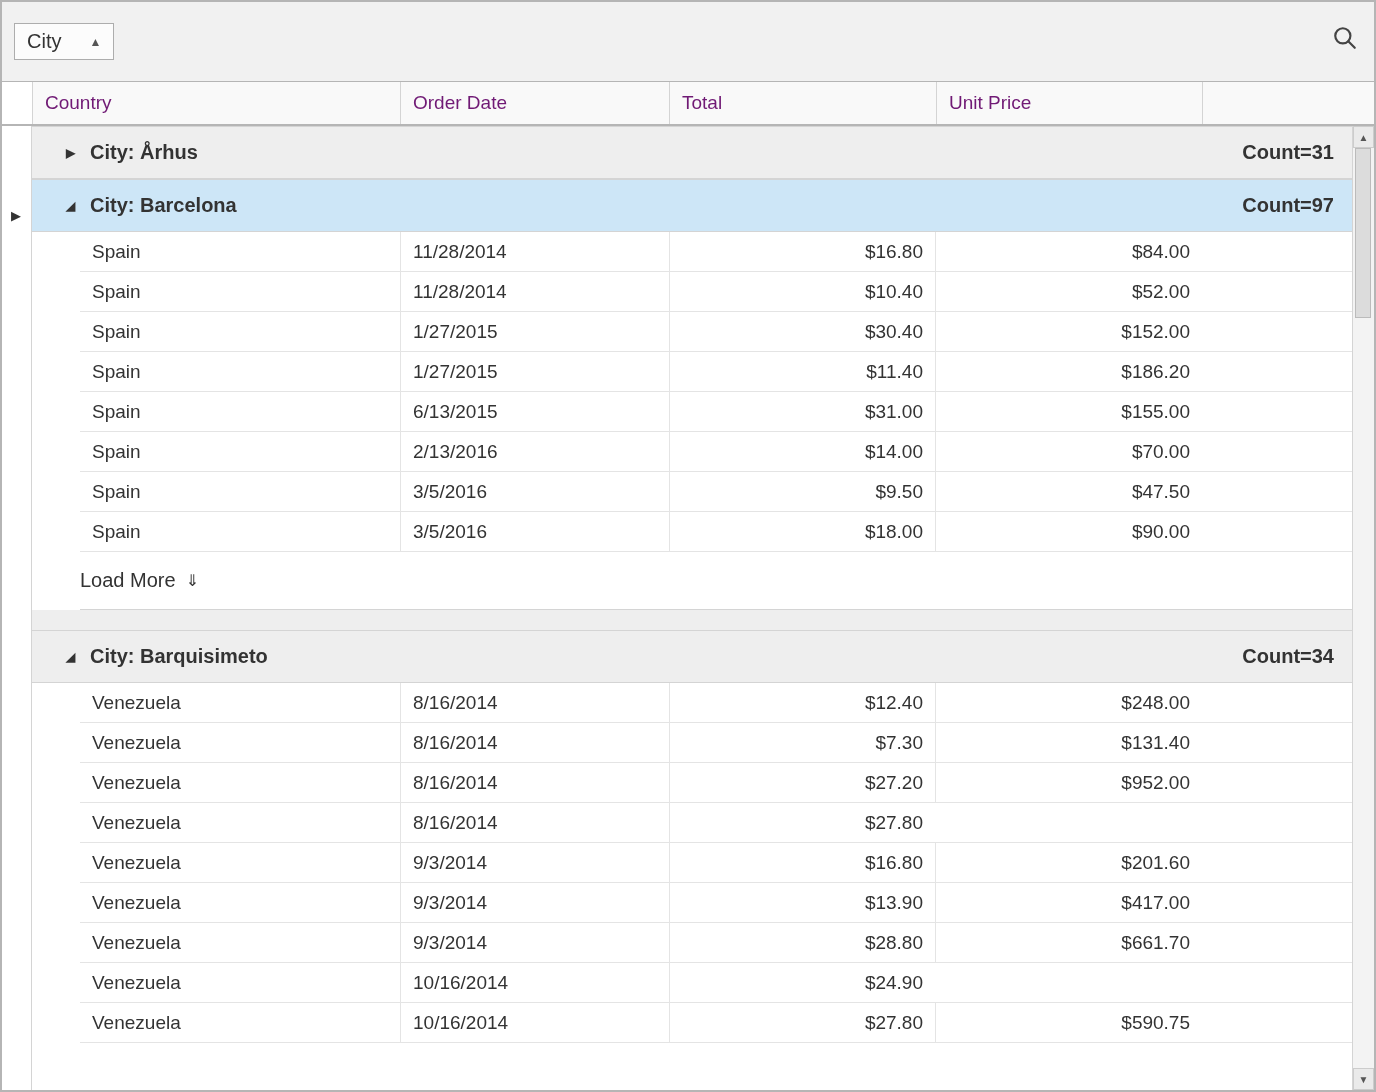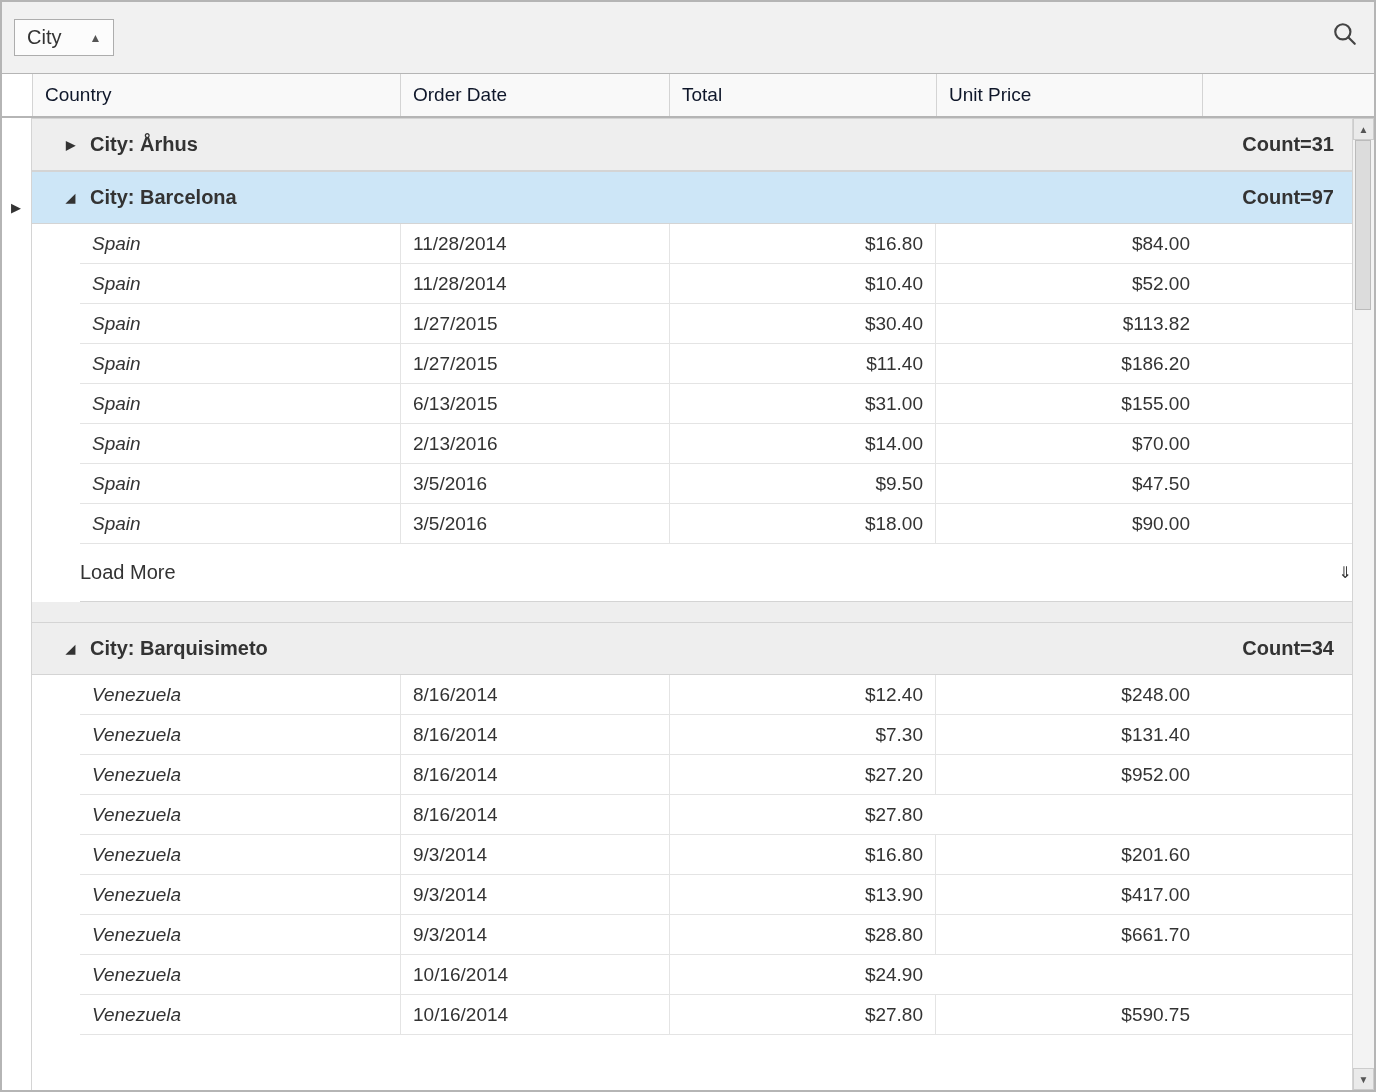--- a/index.html
+++ b/index.html
@@ -14,21 +14,21 @@
     }
     .grid-container {
       width: 100%;
       height: 100%;
       border: 2px solid #b5b5b5;
       display: flex;
       flex-direction: column;
       background: #fff;
     }
     .toolbar {
-      height: 72px;
+      height: 80px;
       background: #f1f1f1;
       border-bottom: 1px solid #b5b5b5;
       display: flex;
       align-items: center;
       padding: 0 12px;
       justify-content: space-between;
     }
     .group-chip {
       border: 1px solid #adadad;
       background: #fcfcfc;
@@ -58,21 +58,21 @@
     .header-expandcol {
       width: 30px;
       background: #fff;
       border-bottom: 2px solid #b5b5b5;
       margin-bottom: -2px;
     }
     .header-cell {
       border-left: 1px solid #d4d4d4;
       padding: 10px 12px;
       font-size: 19px;
-      color: #0f172a;
+      color: #701a75;
       display: flex;
       align-items: center;
       cursor: pointer;
     }
     .col-country { width: 368px; }
     .col-date { width: 269px; }
     .col-price { width: 266px; }
     .col-total { width: 267px; }
     .col-scroll { width: 22px; border-right: none;}
     .body {
@@ -136,31 +136,31 @@
       margin-left: 48px;
     }
     .cell {
       padding: 8px 12px;
       font-size: 19px;
       color: #333;
       border-left: 1px solid #e4e4e4;
       display: flex;
       align-items: center;
     }
-    .cell:first-child { border-left: none; font-style: italic; }
+    .cell:first-child { border-left: none; }
     .cell.num { justify-content: flex-end; }
     .dc-country { width: 320px; }
     .dc-date { width: 269px; }
     .dc-price { width: 266px; padding-left: 40px; }
     .dc-total { width: 267px; }
     .load-more {
       height: 58px;
       display: flex;
       align-items: center;
-      justify-content: space-between;
+      justify-content: flex-start;
       gap: 10px;
       font-size: 20px;
       color: #333;
       cursor: pointer;
       border-bottom: 1px solid #d4d4d4;
       margin-left: 48px;
     }
     .load-more-icon { font-size: 16px; }
     .vscrollbar {
       width: 22px;
@@ -248,21 +248,21 @@
         <div class="data-row">
         <div class="cell dc-country">Spain</div>
         <div class="cell dc-date">11/28/2014</div>
         <div class="cell dc-price num">$10.40</div>
         <div class="cell dc-total num">$52.00</div>
       </div>
         <div class="data-row">
         <div class="cell dc-country">Spain</div>
         <div class="cell dc-date">1/27/2015</div>
         <div class="cell dc-price num">$30.40</div>
-        <div class="cell dc-total num">$113.82</div>
+        <div class="cell dc-total num">$152.00</div>
       </div>
         <div class="data-row">
         <div class="cell dc-country">Spain</div>
         <div class="cell dc-date">1/27/2015</div>
         <div class="cell dc-price num">$11.40</div>
         <div class="cell dc-total num">$186.20</div>
       </div>
         <div class="data-row">
         <div class="cell dc-country">Spain</div>
         <div class="cell dc-date">6/13/2015</div>

